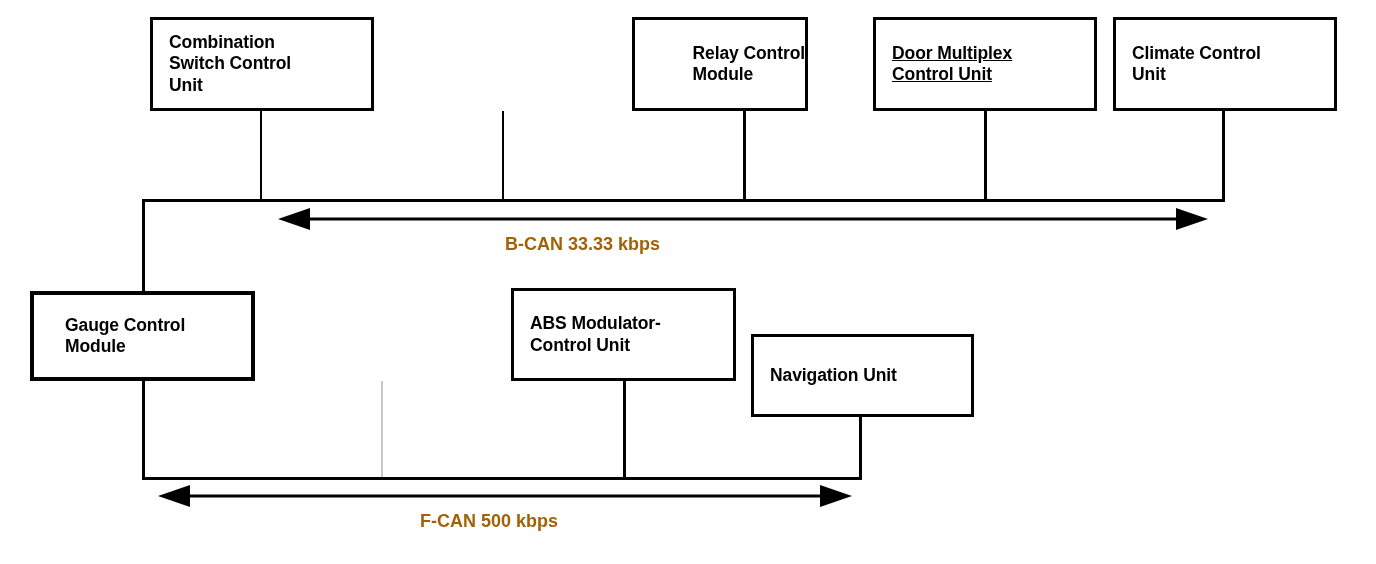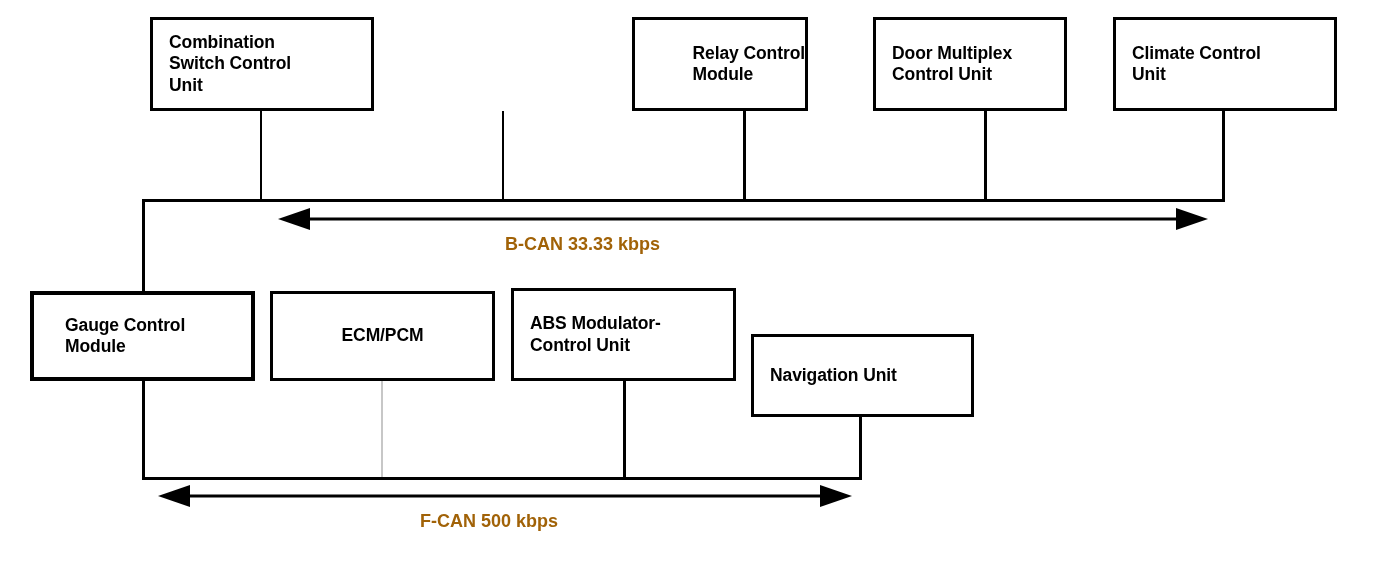--- a/index.html
+++ b/index.html
@@ -71,21 +71,21 @@
 Switch Control
 Unit</span>
   </div>
 
 
   <div class="node" style="left:632px; top:17px; width:176px; height:94px;justify-content:flex-end;">
     <span class="node-label">Relay Control
 Module</span>
   </div>
 
-  <div class="node" style="left:873px; top:17px; width:194px; height:94px;">
+  <div class="node" style="left:873px; top:17px; width:224px; height:94px;text-decoration:underline;">
     <span class="node-label">Door Multiplex
 Control Unit</span>
   </div>
 
   <div class="node" style="left:1113px; top:17px; width:224px; height:94px;">
     <span class="node-label">Climate Control
 Unit</span>
   </div>
 
   <div class="wire" style="left:260px; top:111px; width:2px; height:90px;"></div>
@@ -104,23 +104,20 @@
     <polygon points="0,12 32,1 32,23" fill="#000000"></polygon>
     <polygon points="930,12 898,1 898,23" fill="#000000"></polygon>
   </svg>
   <div class="bus-label" style="left:505px; top:234px;">B-CAN 33.33 kbps</div>
 
   <div class="node thick" style="left:30px; top:291px; width:225px; height:90px;padding-left:15px;">
     <span class="node-label">Gauge Control
 Module</span>
   </div>
 
-  <div class="node" style="left:270px; top:291px; width:225px; height:90px;">
-    <span class="node-label center">ECM/PCM</span>
-  </div>
 
   <div class="node" style="left:511px; top:288px; width:225px; height:93px;">
     <span class="node-label">ABS Modulator-
 Control Unit</span>
   </div>
 
   <div class="node" style="left:751px; top:296px; width:223px; height:83px;margin-top:38px;">
     <span class="node-label">Navigation Unit</span>
   </div>
 

